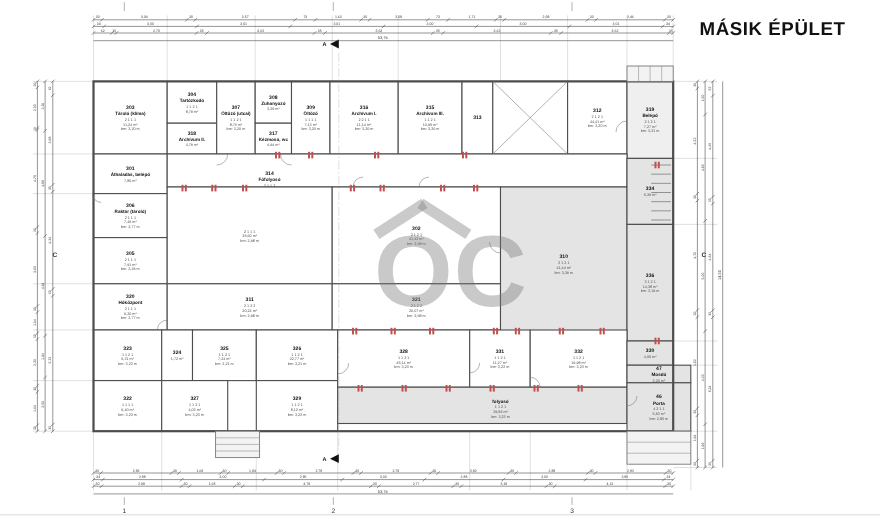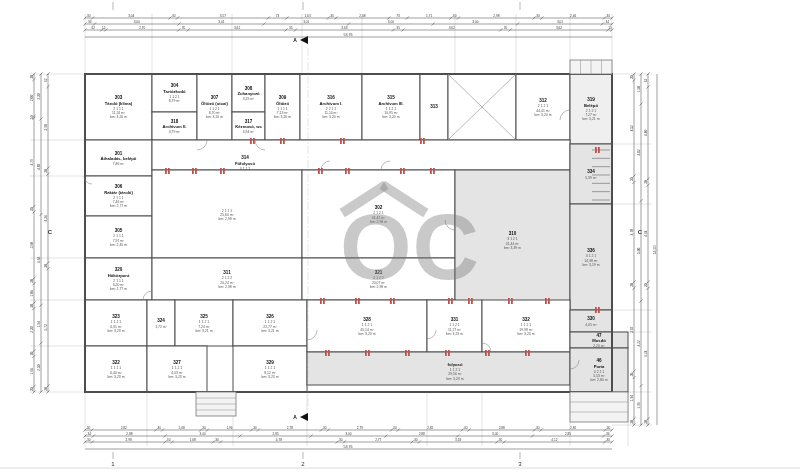--- a/index.html
+++ b/index.html
@@ -617,13 +617,14 @@
     </svg>
 
   <div id="watermark">
     <div class="wm-roof">
         <span class="l"></span>
         <span class="r"></span>
       </div>
     <div class="wm-oc">OC</div>
   </div>
 
+  <div id="page-title">MÁSIK ÉPÜLET</div>
 </div>
 
 </body></html>

